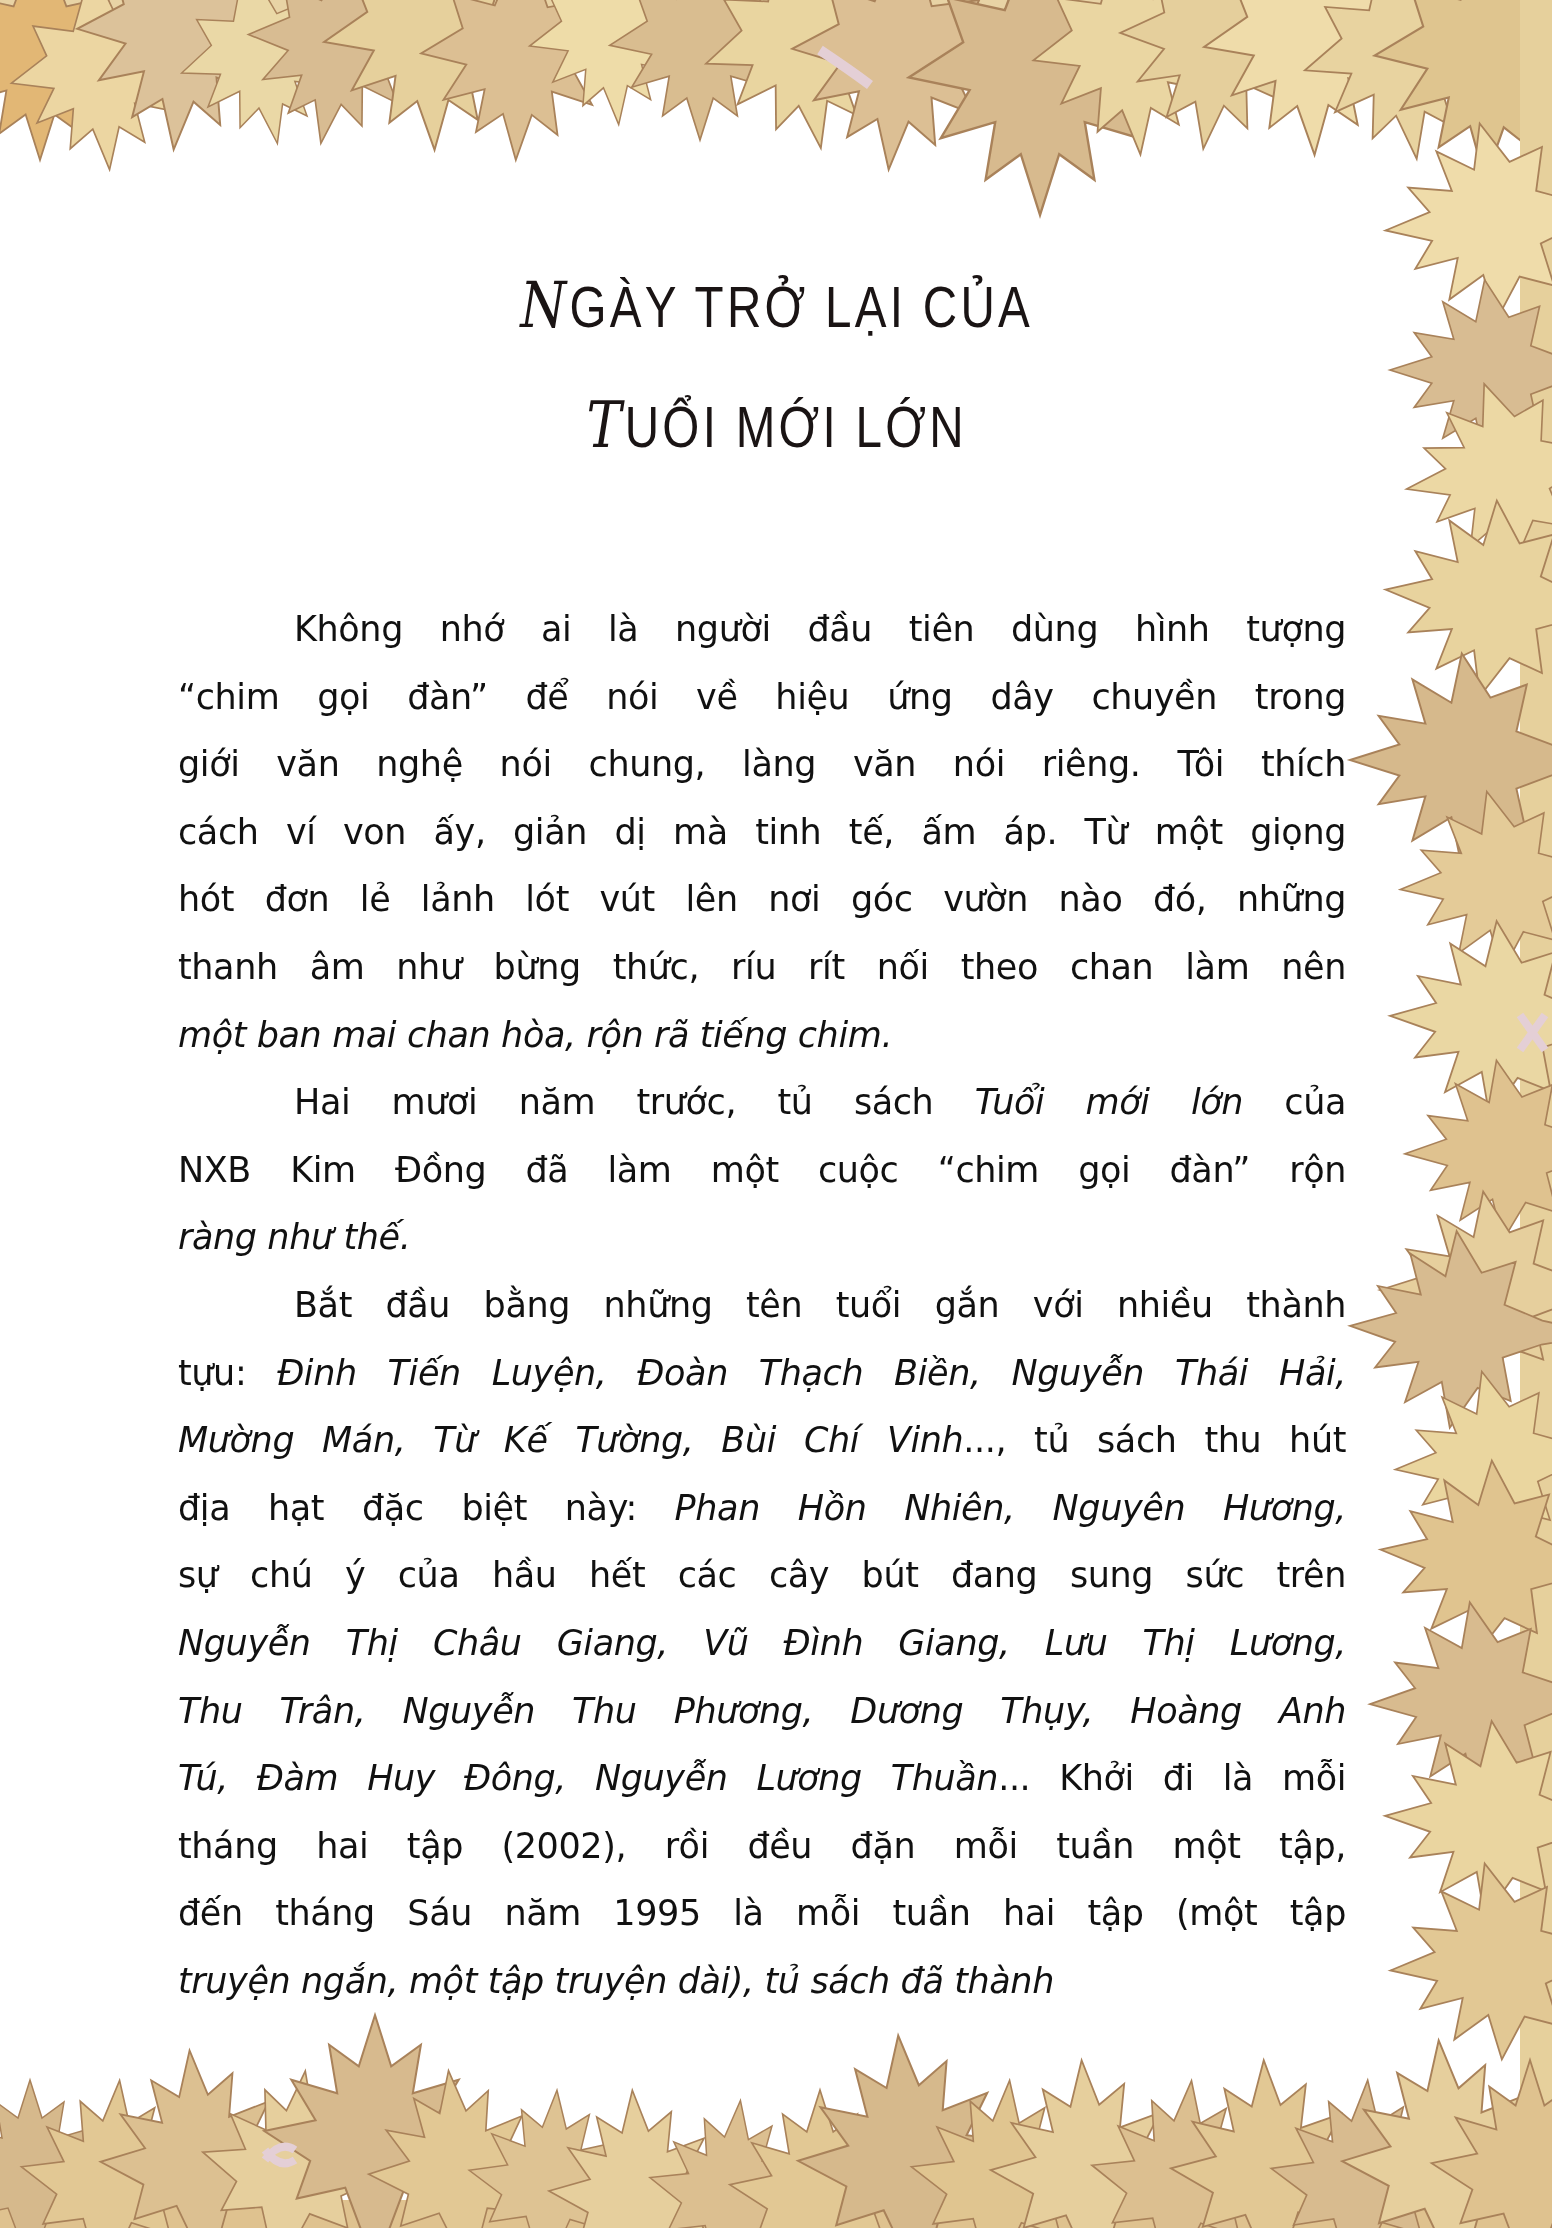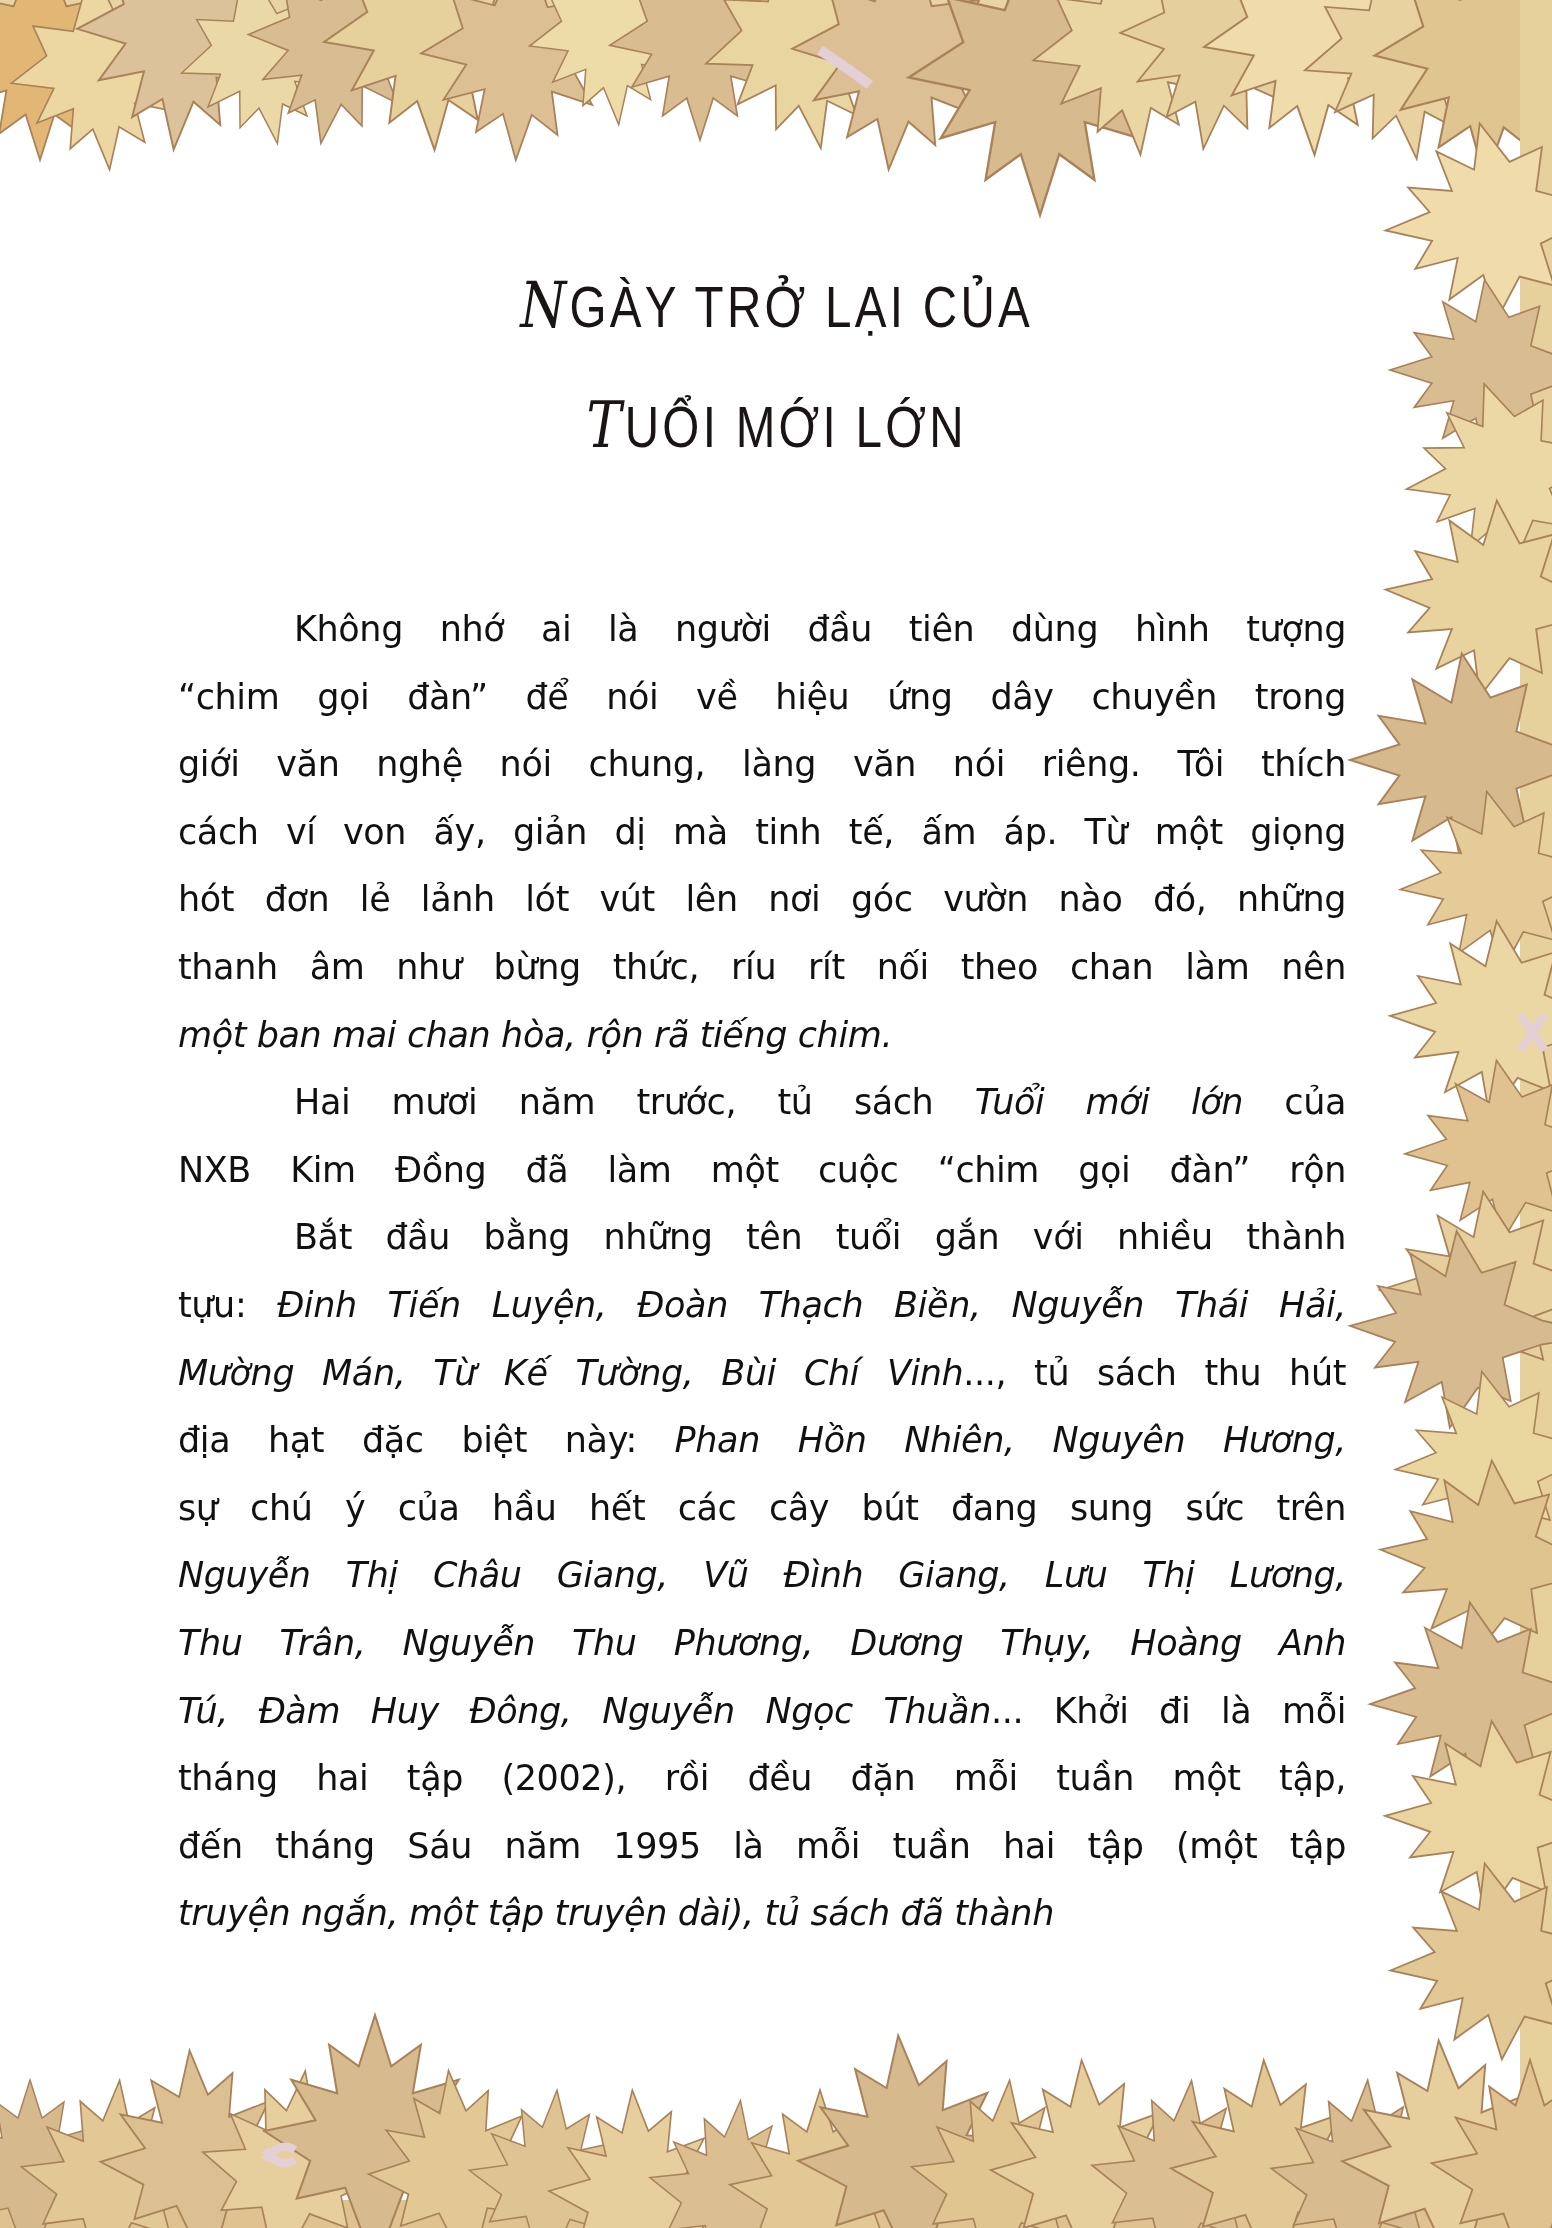--- a/index.html
+++ b/index.html
@@ -160,27 +160,28 @@
       <div class="line"><span>“chim gọi đàn” để nói về hiệu ứng dây chuyền trong</span></div>
       <div class="line"><span>giới văn nghệ nói chung, làng văn nói riêng. Tôi thích</span></div>
       <div class="line"><span>cách ví von ấy, giản dị mà tinh tế, ấm áp. Từ một giọng</span></div>
       <div class="line"><span>hót đơn lẻ lảnh lót vút lên nơi góc vườn nào đó, những</span></div>
       <div class="line"><span>thanh âm như bừng thức, ríu rít nối theo chan làm nên</span></div>
       <div class="line last"><span>một ban mai chan hòa, rộn rã tiếng chim.</span></div>
     </div>
     <div>
       <div class="line indent"><span>Hai mươi năm trước, tủ sách </span><span class="i">Tuổi mới lớn</span><span> của</span></div>
       <div class="line"><span>NXB Kim Đồng đã làm một cuộc “chim gọi đàn” rộn</span></div>
+      <div class="line last"><span>ràng như thế.</span></div>
     </div>
     <div>
       <div class="line indent"><span>Bắt đầu bằng những tên tuổi gắn với nhiều thành</span></div>
       <div class="line"><span>tựu: </span><span class="i">Đinh Tiến Luyện, Đoàn Thạch Biền, Nguyễn Thái Hải,</span></div>
       <div class="line"><span class="i">Mường Mán, Từ Kế Tường, Bùi Chí Vinh</span><span>..., tủ sách thu hút</span></div>
       <div class="line"><span>địa hạt đặc biệt này: </span><span class="i">Phan Hồn Nhiên, Nguyên Hương,</span></div>
       <div class="line"><span>sự chú ý của hầu hết các cây bút đang sung sức trên</span></div>
       <div class="line"><span class="i">Nguyễn Thị Châu Giang, Vũ Đình Giang, Lưu Thị Lương,</span></div>
       <div class="line"><span class="i">Thu Trân, Nguyễn Thu Phương, Dương Thụy, Hoàng Anh</span></div>
-      <div class="line"><span class="i">Tú, Đàm Huy Đông, Nguyễn Ngọc Thuần</span><span>... Khởi đi là mỗi</span></div>
+      <div class="line"><span class="i">Tú, Đàm Huy Đông, Nguyễn Lương Thuần</span><span>... Khởi đi là mỗi</span></div>
       <div class="line"><span>tháng hai tập (2002), rồi đều đặn mỗi tuần một tập,</span></div>
       <div class="line"><span>đến tháng Sáu năm 1995 là mỗi tuần hai tập (một tập</span></div>
       <div class="line last"><span>truyện ngắn, một tập truyện dài), tủ sách đã thành</span></div>
     </div>
   </div>
 
 </body></html>

